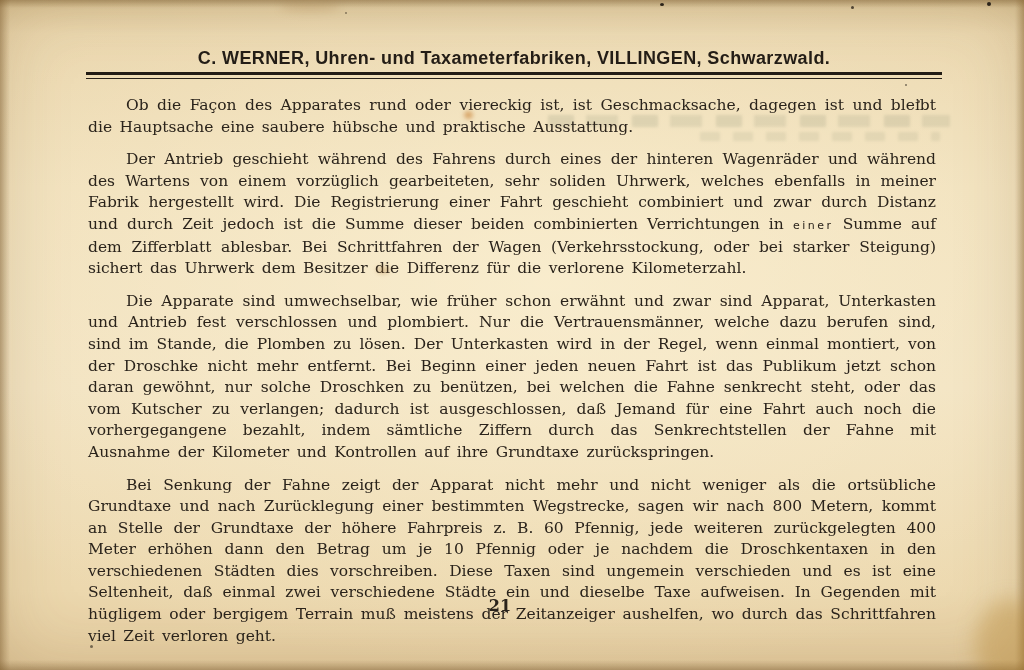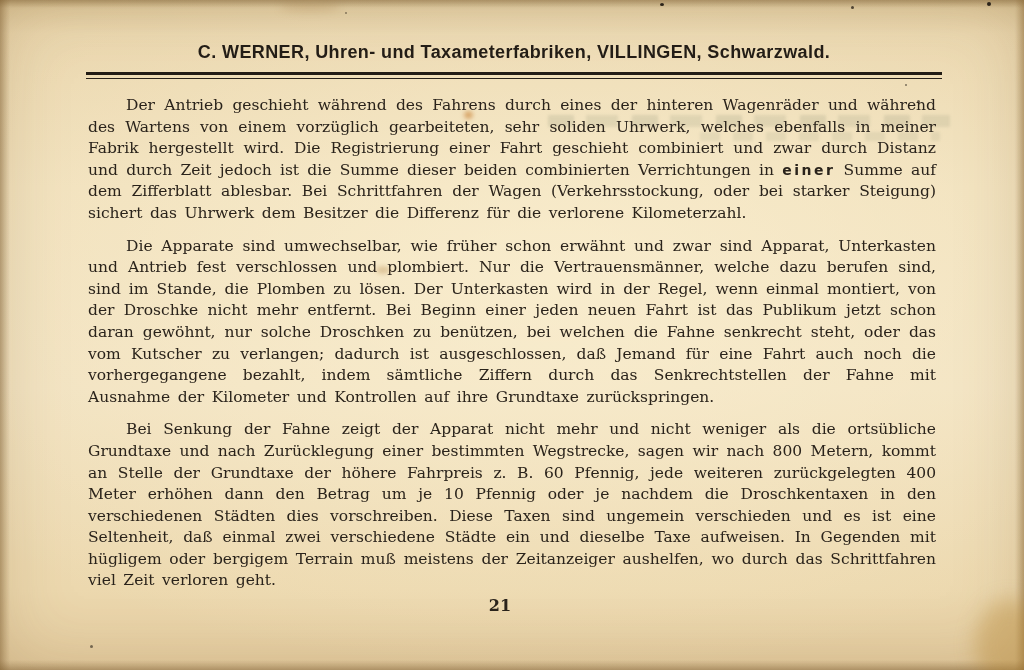--- a/index.html
+++ b/index.html
@@ -19,21 +19,21 @@
   .edge-left { position:absolute; left:0; top:0; width:10px; height:670px;
     background: linear-gradient(90deg, rgba(120,86,40,0.35), rgba(120,86,40,0)); }
   .edge-top { position:absolute; left:0; top:0; width:1024px; height:8px;
     background: linear-gradient(180deg, rgba(110,78,34,0.30), rgba(110,78,34,0)); }
   .edge-right { position:absolute; right:0; top:0; width:9px; height:670px;
     background: linear-gradient(270deg, rgba(130,92,40,0.33), rgba(130,92,40,0)); }
   .edge-bottom { position:absolute; left:0; bottom:0; width:1024px; height:10px;
     background: linear-gradient(0deg, rgba(110,78,34,0.28), rgba(110,78,34,0)); }
 
   .header-title {
-    position: absolute; left: 88px; top: 42px; width: 852px;
+    position: absolute; left: 88px; top: 48px; width: 852px;
     text-align: center;
     font-family: "Liberation Sans", sans-serif;
     font-size: 18px; font-weight: 700; letter-spacing: 0.4px;
     color: #231d16;
   }
   .header-rule {
     position: absolute; left: 86px; top: 72px; width: 856px; height: 3px;
     border-top: 3px solid #221c15;
     border-bottom: 1px solid #2a231b;
   }
@@ -41,21 +41,21 @@
   .content {
     position: absolute; left: 88px; top: 95px; width: 848px;
     font-family: "DejaVu Serif", serif;
     font-size: 15.5px; line-height: 21.6px;
     color: #2a231b;
     text-align: justify;
     word-spacing: 2.6px;
   }
   .content p { margin: 0 0 11px 0; text-indent: 38px; }
   .content .b { font-weight: 400; }
-  .content .sp { font-weight: 700; letter-spacing: 2.5px; font-family: "DejaVu Sans", sans-serif; font-size: 14px; }
+  .content .sp { font-weight: 400; letter-spacing: 2.5px; font-family: "DejaVu Sans", sans-serif; font-size: 11px; }
 
   .page-number {
     position: absolute; left: 487px; top: 596px; width: 26px;
     text-align: center;
     font-family: "DejaVu Serif", serif; font-weight: 700; font-size: 16px;
     color: #2a231b;
   }
   .watermark {
     position: absolute; left: 758px; top: 586px;
     font-family: "Liberation Sans", sans-serif;
@@ -98,20 +98,21 @@
   <div class="edge-right"></div>
   <div class="edge-bottom"></div>
 
   <div class="header-title">C. WERNER, Uhren- und Taxameterfabriken, VILLINGEN, Schwarzwald.</div>
   <div class="header-rule"></div>
 
   <div class="ghost ghost-1"></div>
   <div class="ghost ghost-2"></div>
 
   <div class="content">
+    <p><span>Ob die Façon des Apparates rund oder viereckig ist, ist Geschmacksache, dagegen ist und bleibt die Hauptsache eine saubere hübsche und praktische Ausstattung.</span></p>
     <p><span>Der Antrieb geschieht während des Fahrens durch eines der hinteren Wagenräder und während des Wartens von einem vorzüglich gearbeiteten, sehr soliden Uhrwerk, welches ebenfalls in meiner Fabrik hergestellt wird. Die Registrierung einer Fahrt geschieht combiniert und zwar durch Distanz und durch Zeit jedoch ist die Summe dieser beiden combinierten Verrichtungen in </span><span class="sp">einer</span><span> Summe auf dem Zifferblatt ablesbar. Bei Schrittfahren der Wagen (Verkehrsstockung, oder bei starker Steigung) sichert das Uhrwerk dem Besitzer die Differenz für die verlorene Kilometerzahl.</span></p>
     <p><span class="b">Die Apparate sind umwechselbar,</span><span> wie früher schon erwähnt und zwar sind Apparat, Unterkasten und Antrieb fest verschlossen und plombiert. Nur die Vertrauensmänner, welche dazu berufen sind, sind im Stande, die Plomben zu lösen. Der Unterkasten wird in der Regel, wenn einmal montiert, von der Droschke nicht mehr entfernt. Bei Beginn einer jeden neuen Fahrt ist das Publikum jetzt schon daran gewöhnt, nur solche Droschken zu benützen, bei welchen die Fahne senkrecht steht, oder das vom Kutscher zu verlangen; dadurch ist ausgeschlossen, daß Jemand für eine Fahrt auch noch die vorhergegangene bezahlt, indem sämtliche Ziffern durch das Senkrechtstellen der Fahne mit Ausnahme der Kilometer und Kontrollen auf ihre Grundtaxe zurückspringen.</span></p>
     <p><span>Bei </span><span class="b">Senkung der Fahne</span><span> zeigt der Apparat </span><span class="b">nicht mehr und nicht weniger als die ortsübliche Grundtaxe</span><span> und nach Zurücklegung einer bestimmten Wegstrecke, sagen wir nach 800 Metern, kommt an Stelle der Grundtaxe der höhere Fahrpreis z. B. 60 Pfennig, jede weiteren zurückgelegten 400 Meter erhöhen dann den Betrag um je 10 Pfennig oder je nachdem die Droschkentaxen in den verschiedenen Städten dies vorschreiben. Diese Taxen sind ungemein verschieden und es ist eine Seltenheit, daß einmal zwei verschiedene Städte ein und dieselbe Taxe aufweisen. In Gegenden mit hügligem oder bergigem Terrain muß meistens der Zeitanzeiger aushelfen, wo durch das Schrittfahren viel Zeit verloren geht.</span></p>
   </div>
 
   <div class="page-number">21</div>
 
   <span class="speck s1"></span>
   <span class="speck s2"></span>
   <span class="speck s3"></span>

